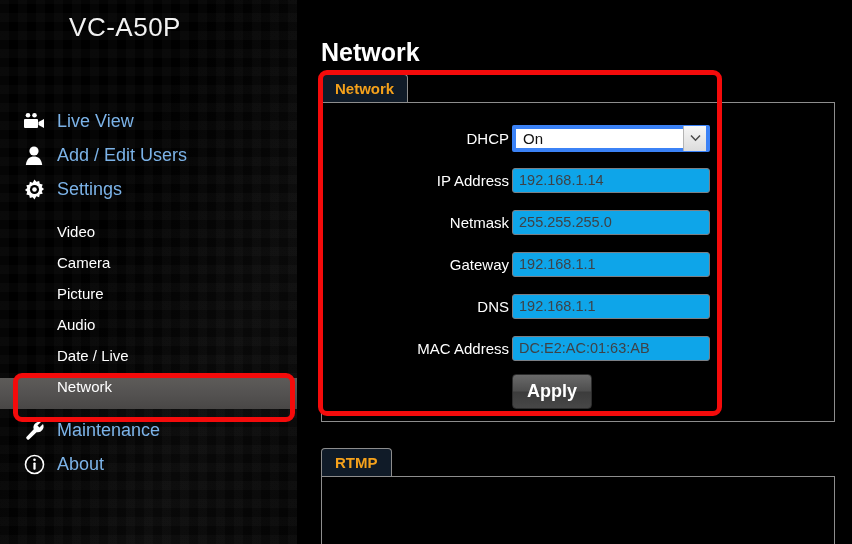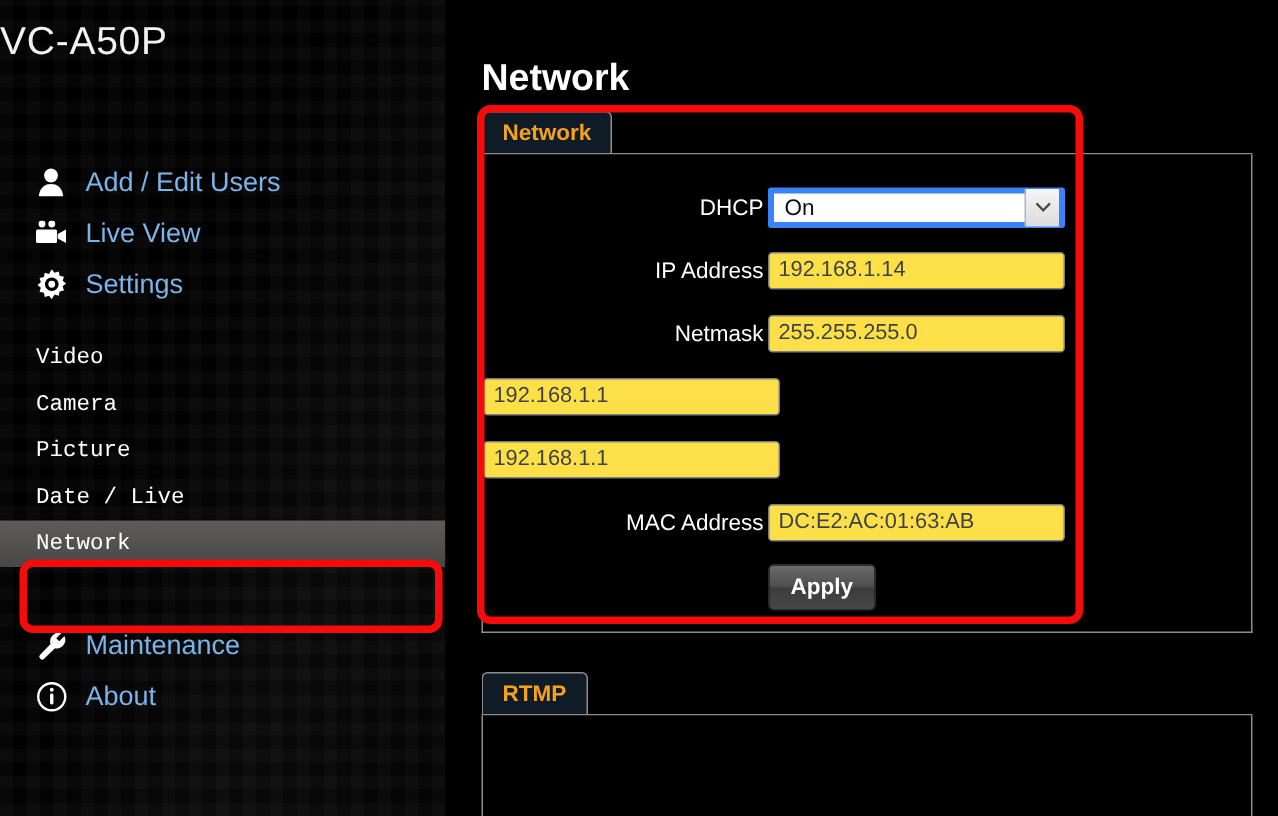--- a/index.html
+++ b/index.html
@@ -25,20 +25,21 @@
     background:
       repeating-linear-gradient(90deg, rgba(255,255,255,0.020) 0 9px, rgba(255,255,255,0) 9px 18px),
       repeating-linear-gradient(0deg, rgba(255,255,255,0.020) 0 9px, rgba(255,255,255,0) 9px 18px),
       linear-gradient(115deg, #000 0%, #000 38%, #090909 72%, #040404 100%);
     overflow: hidden;
   }
   #brand {
     position: absolute;
     left: 0; top: 12px;
     width: 250px;
+    text-align: center;
     font-size: 26px;
     color: #f2f2f2;
     letter-spacing: 0.5px;
   }
   .nav-top {
     position: absolute;
     left: 0;
     width: 297px;
   }
   .nav-main {
@@ -60,27 +61,25 @@
   }
   .nav-main .lbl {
     font-size: 18px;
     color: #7cb3e8;
     white-space: nowrap;
   }
   .nav-sub {
     position: relative;
     height: 31px;
     display: flex;
-    align-items: center;
-    padding-left: 24px;
+    padding-left: 57px;
     box-sizing: border-box;
     font-size: 15px;
     color: #ffffff;
     width: 297px;
-    font-family: Liberation Mono, monospace;
   }
   .nav-sub.active {
     background: linear-gradient(180deg,#5d5b59 0%, #535150 55%, #494746 100%);
   }
 
   
   #main {
     position: absolute;
     left: 297px; top: 0;
     width: 555px; height: 544px;
@@ -141,21 +140,21 @@
     text-align: right;
     padding-right: 3px;
     box-sizing: border-box;
     font-size: 15px;
     color: #ffffff;
   }
   .finput {
     width: 198px;
     height: 25px;
     box-sizing: border-box;
-    background: #fde047;
+    background: #0ea5e9;
     border: 1px solid #7b7f85;
     border-radius: 3px;
     color: #3e4247;
     font-size: 14.5px;
     font-family: "Liberation Sans", sans-serif;
     padding: 0 6px;
     line-height: 23px;
     overflow: hidden;
     white-space: nowrap;
   }
@@ -191,21 +190,21 @@
     display: flex;
     align-items: center;
     height: 44px;
   }
   .apply-spacer { width: 190px; }
   .btn-apply {
     background: linear-gradient(180deg,#6a6a6a 0%,#4e4e4e 48%,#3c3c3c 52%,#474747 100%);
     border: 1px solid #2c2c2c;
     border-radius: 4px;
     color: #ffffff;
-    font-size: 15px;
+    font-size: 18px;
     font-weight: bold;
     padding: 6px 14px;
     font-family: "Liberation Sans", sans-serif;
     cursor: pointer;
   }
 
   
   .rtmp-line {
     display: flex;
     align-items: center;
@@ -234,61 +233,64 @@
 <body>
 
 <div id="sidebar">
 
   <div id="brand">VC-A50P</div>
 
   <div class="nav-top" style="top:104px;">
 
     <div class="nav-main">
       <span class="ico">
-        <svg width="18" height="19" viewBox="0 0 18 19">
-          <circle cx="9" cy="5" r="4.6" fill="#fff"></circle>
-          <path d="M0.8 19 C1.6 12.6 5 10.6 9 10.6 C13 10.6 16.4 12.6 17.2 19 Z" fill="#fff"></path>
-        </svg>
-      </span>
-      <span class="lbl">Add / Edit Users</span>
-    </div>
-
-    <div class="nav-main">
-      <span class="ico">
         <svg width="22" height="16" viewBox="0 0 22 16">
           <circle cx="5" cy="2.3" r="2.3" fill="#fff"></circle>
           <circle cx="11.5" cy="2.3" r="2.3" fill="#fff"></circle>
           <rect x="1" y="6" width="14" height="9" rx="1" fill="#fff"></rect>
           <path d="M15.5 9 L21 6 L21 15 L15.5 12 Z" fill="#fff"></path>
         </svg>
       </span>
       <span class="lbl">Live View</span>
     </div>
 
     <div class="nav-main">
       <span class="ico">
+        <svg width="18" height="19" viewBox="0 0 18 19">
+          <circle cx="9" cy="5" r="4.6" fill="#fff"></circle>
+          <path d="M0.8 19 C1.6 12.6 5 10.6 9 10.6 C13 10.6 16.4 12.6 17.2 19 Z" fill="#fff"></path>
+        </svg>
+      </span>
+      <span class="lbl">Add / Edit Users</span>
+    </div>
+
+    <div class="nav-main">
+      <span class="ico">
         <svg width="21" height="21" viewBox="0 0 24 24">
           <path fill="#fff" d="M12 0.6l2.1 2.6 3.2-1 0.7 3.3 3.3 0.7-1 3.2 2.6 2.1-2.6 2.1 1 3.2-3.3 0.7-0.7 3.3-3.2-1L12 23.4l-2.1-2.6-3.2 1-0.7-3.3-3.3-0.7 1-3.2L1.1 12.5l2.6-2.1-1-3.2 3.3-0.7 0.7-3.3 3.2 1z"></path>
           <circle cx="12" cy="12" r="5.2" fill="#000"></circle>
           <circle cx="12" cy="12" r="2.6" fill="#fff"></circle>
         </svg>
       </span>
       <span class="lbl">Settings</span>
     </div>
   </div>
 
   <div class="nav-top" style="top:223px;">
     <div class="nav-sub">
       <span>Video</span>
     </div>
     <div class="nav-sub">
       <span>Camera</span>
     </div>
     <div class="nav-sub">
       <span>Picture</span>
+    </div>
+    <div class="nav-sub">
+      <span>Audio</span>
     </div>
     <div class="nav-sub">
       <span>Date / Live</span>
     </div>
     <div class="nav-sub active">
       <span>Network</span>
     </div>
   </div>
 
   <div class="nav-top" style="top:413px;">
@@ -341,24 +343,26 @@
         <div class="flabel">IP Address</div>
         <div class="finput">192.168.1.14</div>
       </div>
 
       <div class="frow">
         <div class="flabel">Netmask</div>
         <div class="finput">255.255.255.0</div>
       </div>
 
       <div class="frow">
+        <div class="flabel">Gateway</div>
         <div class="finput">192.168.1.1</div>
       </div>
 
       <div class="frow">
+        <div class="flabel">DNS</div>
         <div class="finput">192.168.1.1</div>
       </div>
 
       <div class="frow">
         <div class="flabel">MAC Address</div>
         <div class="finput">DC:E2:AC:01:63:AB</div>
       </div>
 
       <div class="apply-row">
         <div class="apply-spacer"></div>

